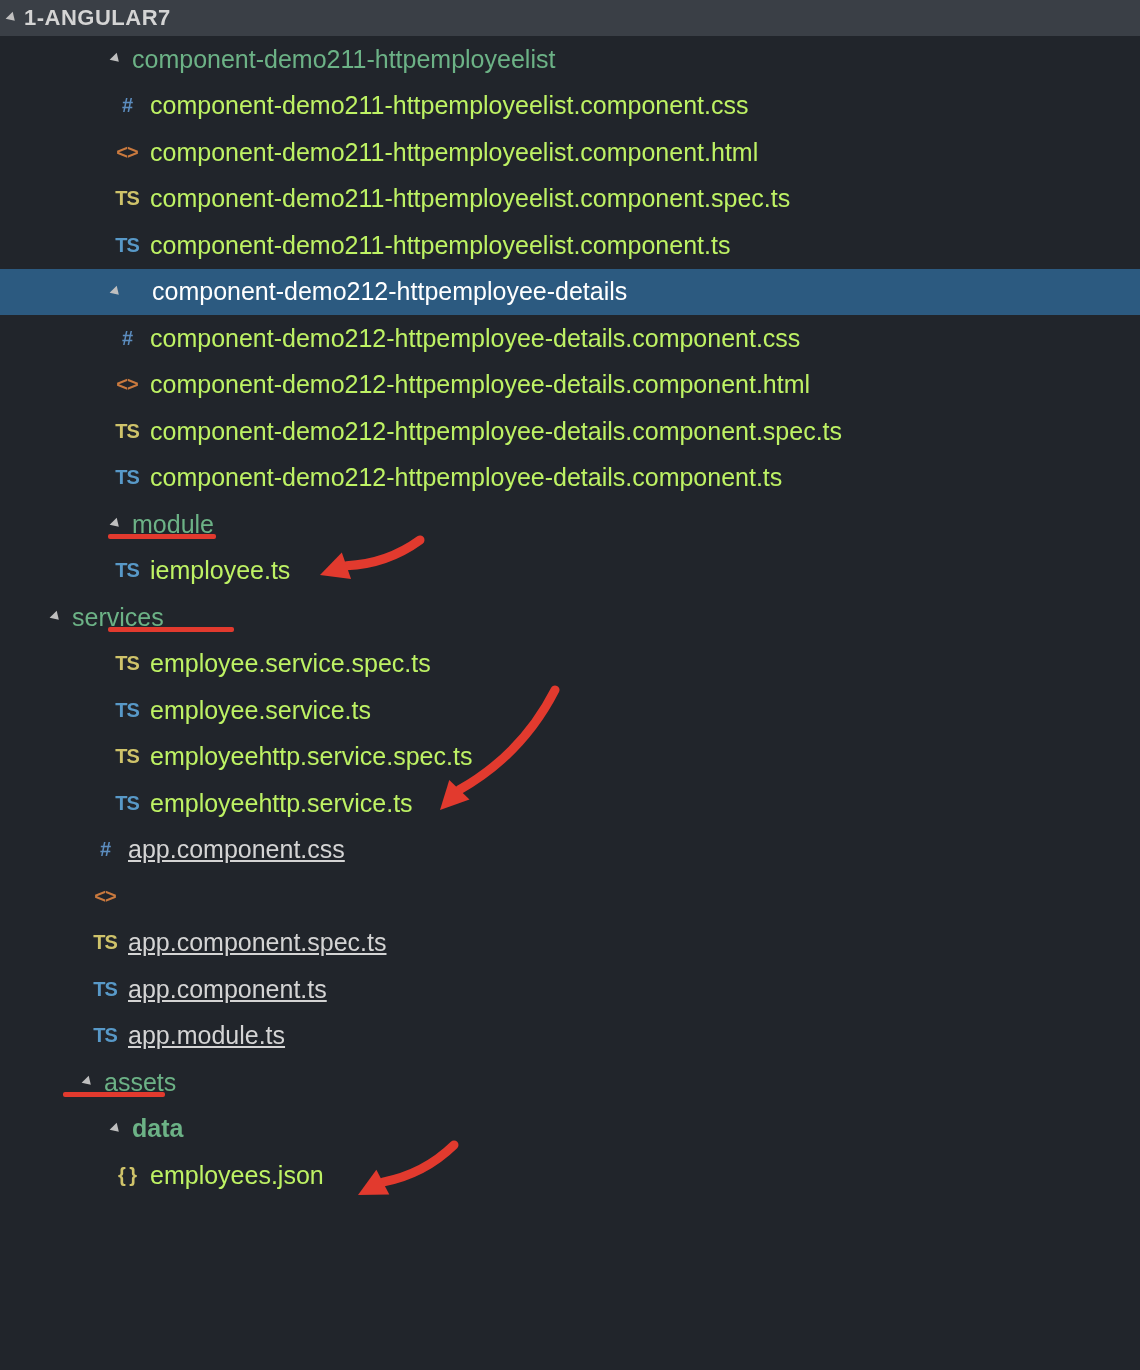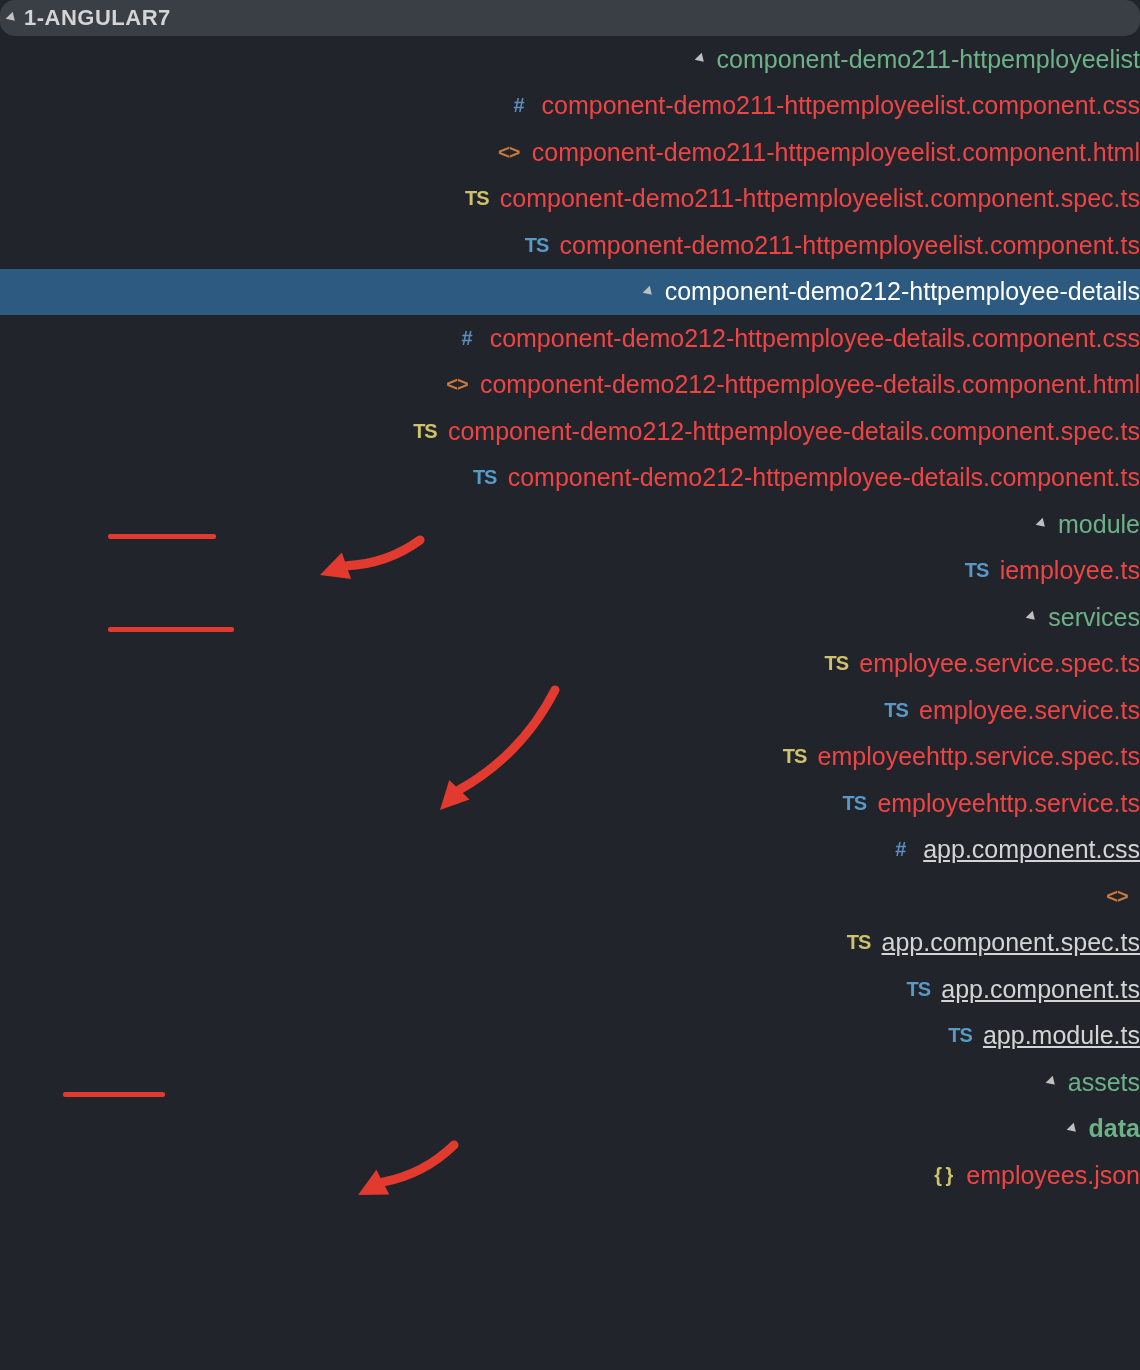--- a/index.html
+++ b/index.html
@@ -15,31 +15,29 @@
   .header {
     background: #3a3f46;
     height: 36px;
     display: flex;
     align-items: center;
     padding-left: 8px;
     color: #D4D4D4;
     font-weight: 600;
     font-size: 22px;
     letter-spacing: 0.5px;
-    border-radius: 15px;
   }
   .header .chev { margin-right: 8px; }
   .tree { padding-top: 0; }
   .row {
     height: 46.5px;
     display: flex;
     align-items: center;
     white-space: nowrap;
     cursor: pointer;
-    justify-content: flex-end;
   }
   .row.selected {
     background: #2c5a80;
   }
   .icon-slot {
     width: 30px;
     display: inline-flex;
     justify-content: center;
     margin-right: 8px;
     font-weight: 700;
@@ -57,21 +55,21 @@
   .chev-wrap {
     width: 20px;
     display: inline-flex;
     justify-content: center;
     margin-right: 6px;
   }
   .label { font-size: 25px; }
   .folder-label { color: #6CB286; }
   .selected .folder-label { color: #FFFFFF; }
   .file-d4 { color: #D4D4D4; text-decoration: underline; }
-  .file-g  { color: #ef4444; }
+  .file-g  { color: #bef264; }
 
   .ic-css  { color: #5C8DBF; }
   .ic-html { color: #C9793E; }
   .ic-tsy  { color: #CFC36A; }
   .ic-tsb  { color: #5899C8; }
   .ic-json { color: #CFC36A; }
 
   .annot-overlay {
     position: absolute;
     inset: 0;
@@ -109,21 +107,21 @@
       <span class="label file-g">component-demo211-httpemployeelist.component.html</span>
     </div>
     <div class="row" style="padding-left: 112px;">
       <span class="icon-slot ic-tsy">TS</span>
       <span class="label file-g">component-demo211-httpemployeelist.component.spec.ts</span>
     </div>
     <div class="row" style="padding-left: 112px;">
       <span class="icon-slot ic-tsb">TS</span>
       <span class="label file-g">component-demo211-httpemployeelist.component.ts</span>
     </div>
-    <div class="row selected" style="padding-left: 106px;">
+    <div class="row selected" style="padding-left: 106px; gap: 20px;">
       <span class="chev-wrap">
         <span class="chev"></span>
       </span>
       <span class="label folder-label">component-demo212-httpemployee-details</span>
     </div>
     <div class="row" style="padding-left: 112px;">
       <span class="icon-slot ic-css">#</span>
       <span class="label file-g">component-demo212-httpemployee-details.component.css</span>
     </div>
     <div class="row" style="padding-left: 112px;">
@@ -182,21 +180,21 @@
       <span class="label file-d4">app.component.spec.ts</span>
     </div>
     <div class="row" style="padding-left: 90px;">
       <span class="icon-slot ic-tsb">TS</span>
       <span class="label file-d4">app.component.ts</span>
     </div>
     <div class="row" style="padding-left: 90px;">
       <span class="icon-slot ic-tsb">TS</span>
       <span class="label file-d4">app.module.ts</span>
     </div>
-    <div class="row" style="padding-left: 28px;">
+    <div class="row" style="padding-left: 78px;">
       <span class="chev-wrap">
         <span class="chev"></span>
       </span>
       <span class="label folder-label">assets</span>
     </div>
     <div class="row" style="padding-left: 106px; font-weight: bold;">
       <span class="chev-wrap">
         <span class="chev"></span>
       </span>
       <span class="label folder-label">data</span>

